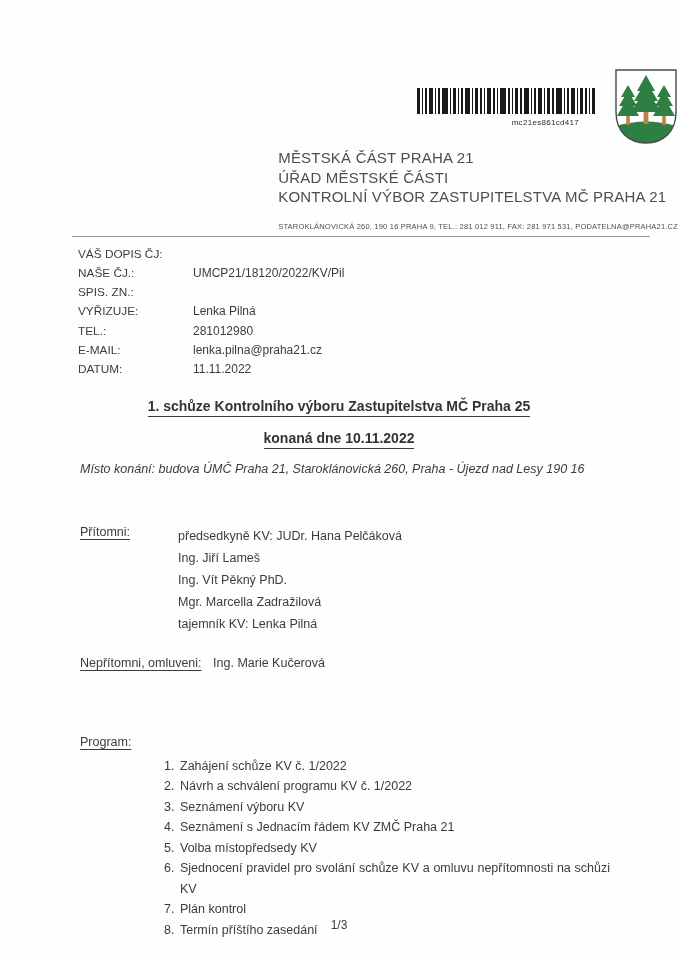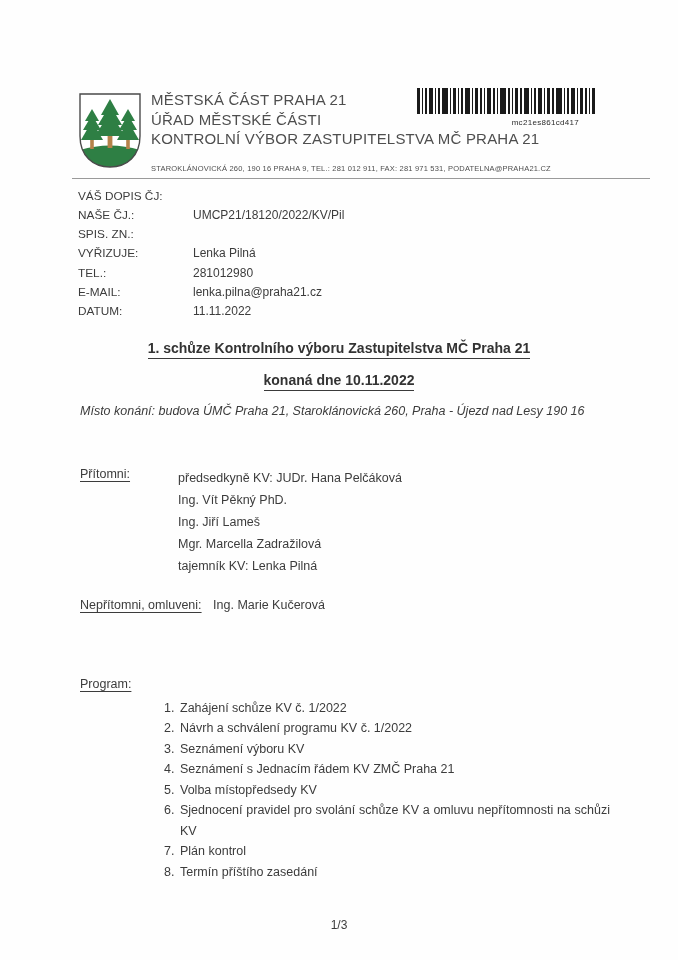--- a/index.html
+++ b/index.html
@@ -5,21 +5,21 @@
   html,body{margin:0;padding:0;background:#ffffff;}
   .page{
     position:relative;
     width:678px;height:960px;
     background:#fefefe;
     font-family:"Liberation Sans","DejaVu Sans",sans-serif;
     color:#3c3c3c;
     overflow:hidden;
   }
   
-  .header{display:flex;align-items:center;padding:88px 0 0 78px;}
+  .header{display:flex;align-items:flex-end;padding:68px 0 0 78px;flex-direction:column;}
   .logo{width:64px;height:78px;flex:0 0 auto;}
   .header-text{margin-left:9px;padding-top:2px;}
   .org-line{font-size:15px;line-height:19.5px;color:#4e4e4e;letter-spacing:.2px;white-space:nowrap;}
   .address-line{font-size:7.5px;line-height:11px;color:#4e4e4e;margin-top:14px;letter-spacing:.2px;white-space:nowrap;}
   .barcode-block{position:absolute;top:88px;left:417px;width:162px;text-align:right;}
   .barcode-label{font-size:8px;color:#2b2b2b;margin-top:0px;letter-spacing:.3px;}
   .header-rule{border:none;border-top:1px solid #9a9a9a;margin:4px 28px 0 72px;}
   
   .meta{padding:8px 0 0 78px;}
   .meta-row{display:flex;line-height:19.3px;min-height:19.3px;}
@@ -168,33 +168,33 @@
       <span class="meta-label">E-MAIL:</span>
       <span class="meta-value">lenka.pilna@praha21.cz</span>
     </div>
       <div class="meta-row">
       <span class="meta-label">DATUM:</span>
       <span class="meta-value">11.11.2022</span>
     </div>
     </div>
 
   <div class="title-block">
-    <div><span class="title-line">1. schůze Kontrolního výboru Zastupitelstva MČ Praha 21</span></div>
+    <div><span class="title-line">1. schůze Kontrolního výboru Zastupitelstva MČ Praha 25</span></div>
     <div class="title-line2-wrap"><span class="title-line">konaná dne 10.11.2022</span></div>
   </div>
 
   <div class="location">Místo konání: budova ÚMČ Praha 21, Staroklánovická 260, Praha - Újezd nad Lesy 190 16</div>
 
   <div class="attendees">
     <span class="section-label">Přítomni:</span>
     <div class="present-list">
 
     <div class="att-line">předsedkyně KV: JUDr. Hana Pelčáková</div>
+        <div class="att-line">Ing. Jiří Lameš</div>
         <div class="att-line">Ing. Vít Pěkný PhD.</div>
-        <div class="att-line">Ing. Jiří Lameš</div>
         <div class="att-line">Mgr. Marcella Zadražilová</div>
         <div class="att-line">tajemník KV: Lenka Pilná</div>
       </div>
   </div>
 
   <div class="absent-row">
     <span class="section-label">Nepřítomni, omluveni:</span>
     <span class="absent-value">Ing. Marie Kučerová</span>
   </div>
 

